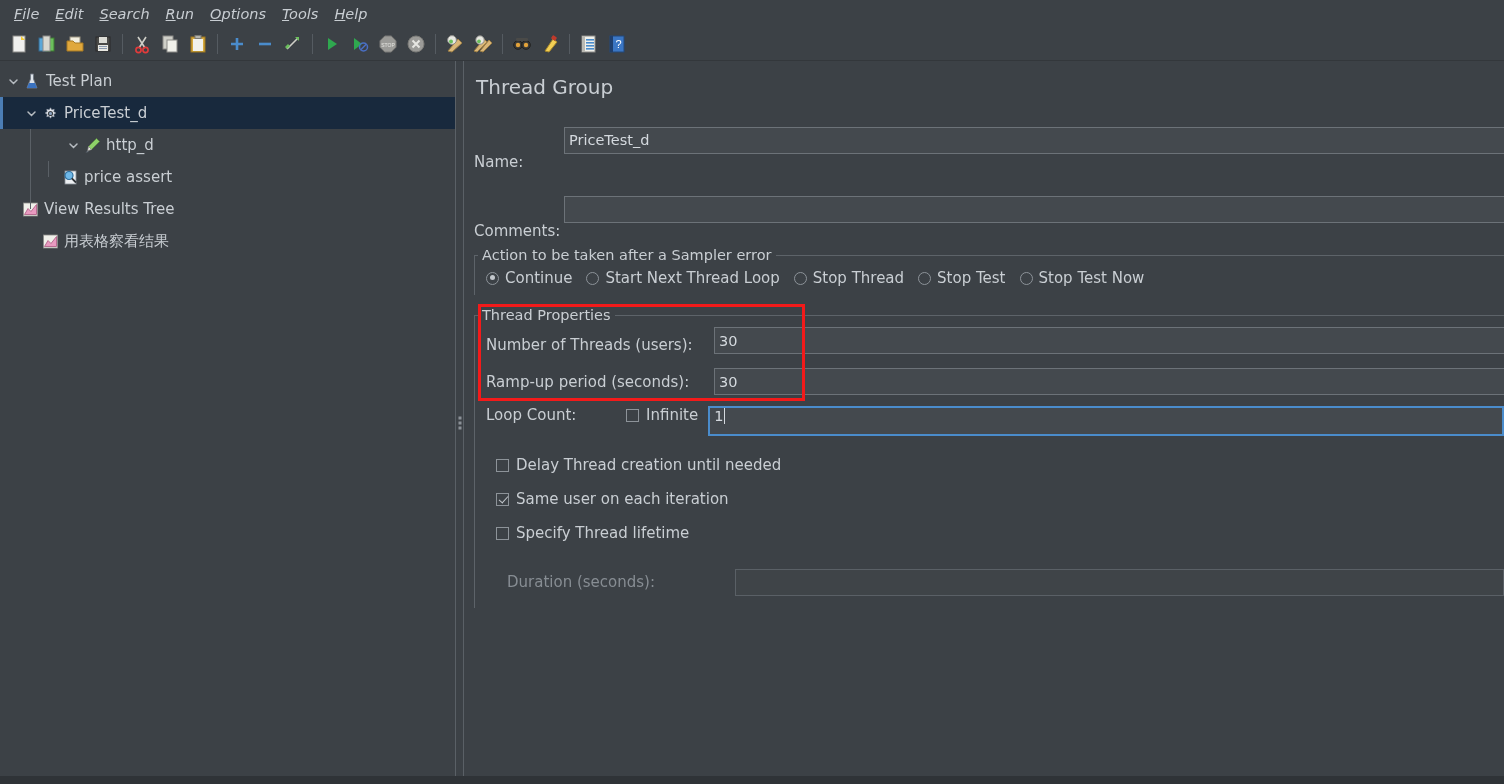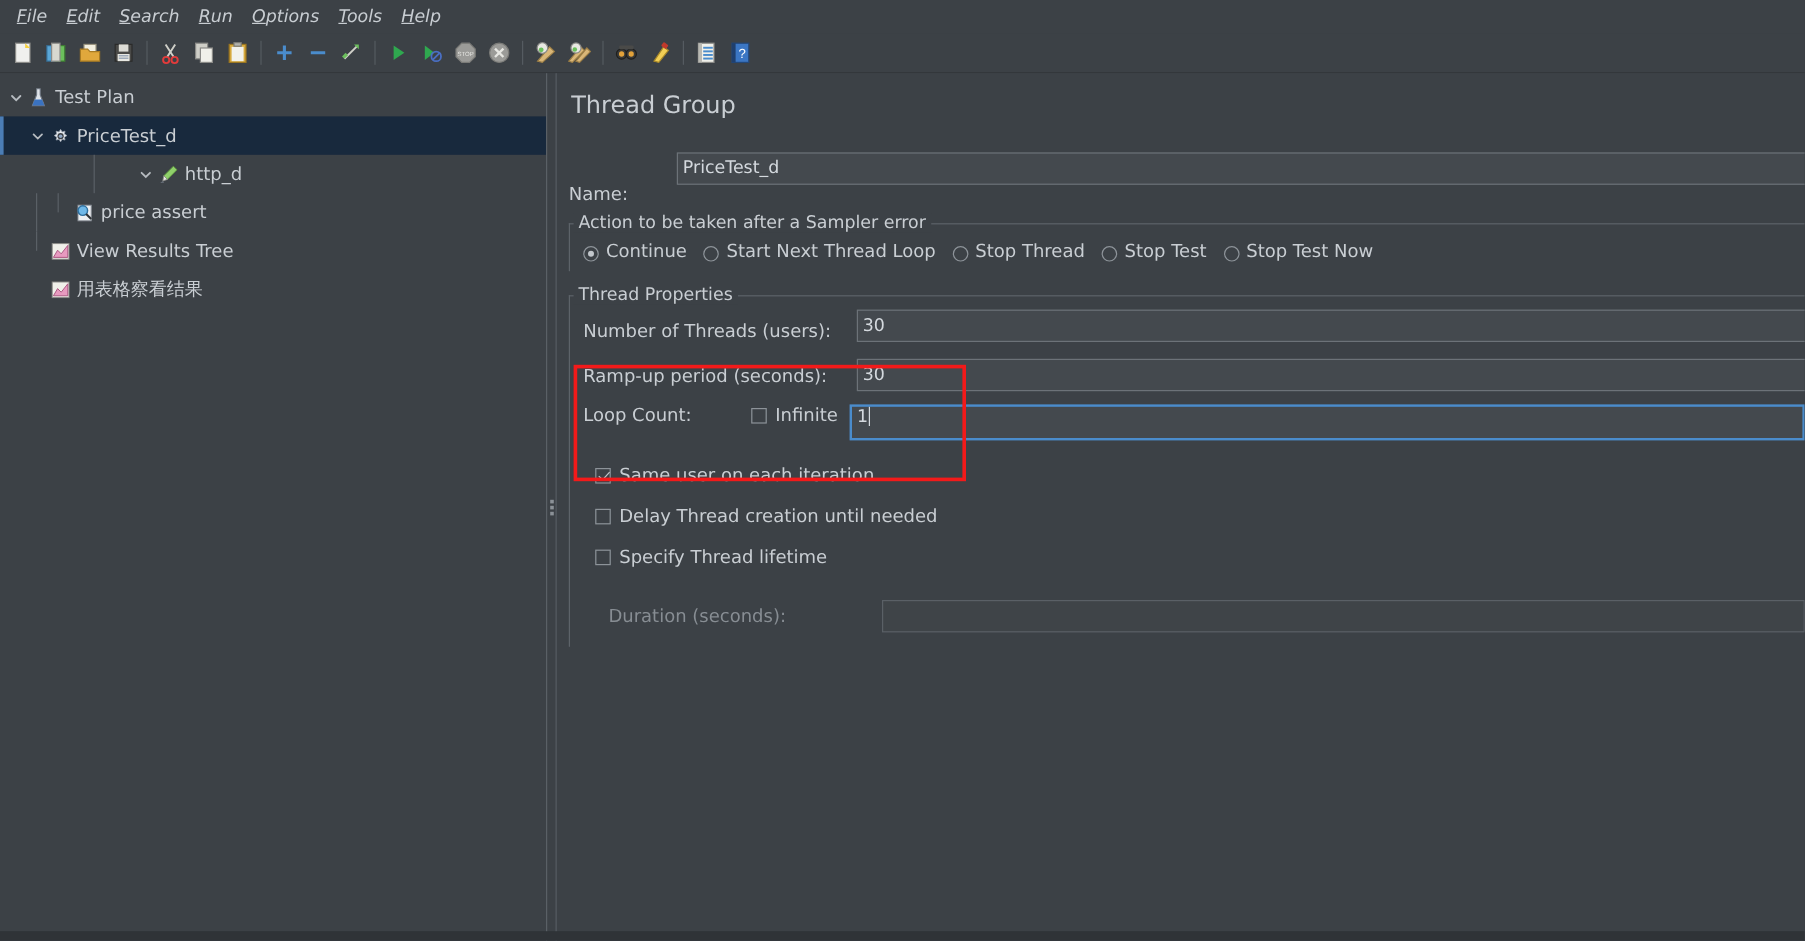--- a/index.html
+++ b/index.html
@@ -207,21 +207,21 @@
   }
 
   
   .radio-row {
     display: flex;
     align-items: center;
     padding: 8px 0 2px 12px;
   }
   .radio-opt {
     display: flex;
-    align-items: flex-end;
+    align-items: center;
     margin-right: 14px;
     cursor: default;
     white-space: nowrap;
   }
   .radio-mark {
     width: 13px; height: 13px;
     border-radius: 50%;
     border: 1.6px solid #8d9399;
     margin-right: 6px;
     position: relative;
@@ -531,21 +531,21 @@
             <g fill="#e4e8ee" stroke="#9aa3ae" stroke-width="0.6">
               <path d="M8.5 0.8 l1.3 2.1 2.4 -0.6 -0.5 2.4 2.1 1.3 -2.1 1.3 0.5 2.4 -2.4 -0.6 -1.3 2.1 -1.3 -2.1 -2.4 0.6 0.5 -2.4 -2.1 -1.3 2.1 -1.3 -0.5 -2.4 2.4 0.6 z" transform="translate(0,2)"></path>
             </g>
             <circle cx="8.5" cy="8.5" r="2.6" fill="#3c4146"></circle>
             <circle cx="8.5" cy="8.5" r="1.5" fill="#8fa6c4"></circle>
           </svg>
         </span>
         <span class="tree-label">PriceTest_d</span>
       </div>
 
-      <div class="tree-row" style="padding-left:64px; position:relative;margin-left:48px;">
+      <div class="tree-row" style="padding-left:64px; position:relative;">
         <span class="tree-guide" style="left:30px; top:0; height:32px;"></span>
         <span class="twisty">
           <svg width="11" height="11" viewBox="0 0 11 11">
               <path d="M2 4 L5.5 7.5 L9 4" stroke="#b6bbc0" stroke-width="1.5" fill="none" stroke-linecap="round"></path>
             </svg>
         </span>
         <span class="tree-icon">
           <svg width="17" height="17" viewBox="0 0 17 17">
               <path d="M12.5 1.5 l3 3 -8 8 -3 -3 z" fill="#8fd06a" stroke="#5d9240" stroke-width="0.8"></path>
               <path d="M4.5 9.5 l3 3 -3.8 1.3 z" fill="#e8e8e2" stroke="#8b8b88" stroke-width="0.7"></path>
@@ -561,21 +561,21 @@
         <span class="tree-icon" style="margin-left:2px;">
           <svg width="17" height="17" viewBox="0 0 17 17">
               <rect x="3" y="2" width="11" height="13" fill="#eceff2" stroke="#8b9199" stroke-width="0.8"></rect>
               <circle cx="7" cy="6.5" r="4" fill="#6fb8e8" stroke="#2f6f9e" stroke-width="1.2"></circle>
               <path d="M9.8 9.4 L14 13.5" stroke="#2f3337" stroke-width="1.8"></path>
             </svg>
         </span>
         <span class="tree-label">price assert</span>
       </div>
 
-      <div class="tree-row" style="padding-left:40px; position:relative;">
+      <div class="tree-row" style="padding-left:20px; position:relative;">
         <span class="tree-guide" style="left:30px; top:0; height:16px;"></span>
         <span class="tree-icon">
           <svg width="17" height="17" viewBox="0 0 17 17">
               <rect x="1.5" y="2" width="14" height="13" fill="#f0f0ea" stroke="#8b8b88" stroke-width="0.8"></rect>
               <path d="M2.5 13.5 L6 7.5 L9 10.5 L14.5 3.5 L14.5 13.5 Z" fill="#e89ac0" stroke="#a8557e" stroke-width="0.8"></path>
             </svg>
         </span>
         <span class="tree-label">View Results Tree</span>
       </div>
 
@@ -601,20 +601,24 @@
 
     <div class="content">
 
       <div class="panel-title">Thread Group</div>
 
       <div class="form-row">
         <span class="form-label">Name:</span>
         <input class="txtfield grow" type="text" value="PriceTest_d" style="">
       </div>
 
+      <div class="form-row">
+        <span class="form-label">Comments:</span>
+        <input class="txtfield grow" type="text" value="" style="">
+      </div>
 
       <div class="groupbox" style="margin-top:6px;">
         <div class="gb-line"></div>
         <div class="gb-edge-l"></div>
         <div class="gb-title">Action to be taken after a Sampler error</div>
         <div class="radio-row">
           <span class="radio-opt on">
             <span class="radio-mark"></span>
             <span class="radio-text">Continue</span>
           </span>
@@ -654,32 +658,32 @@
 
         <div class="loop-row" style="margin-top:8px;">
           <span class="loop-label">Loop Count:</span>
           <span class="inf-check">
             <span class="check-mark"></span>
             <span class="check-text">Infinite</span>
           </span>
           <span class="loop-input"><span>1</span><span class="caret"></span></span>
         </div>
 
+        <div class="check-row" style="padding-top:10px;">
+          <span class="check-mark"></span>
+          <span class="check-text">Delay Thread creation until needed</span>
+        </div>
+
         <div class="check-row on" style="padding-top:10px;">
           <span class="check-mark"></span>
           <span class="check-text">Same user on each iteration</span>
         </div>
 
         <div class="check-row" style="padding-top:10px;">
           <span class="check-mark"></span>
-          <span class="check-text">Delay Thread creation until needed</span>
-        </div>
-
-        <div class="check-row" style="padding-top:10px;">
-          <span class="check-mark"></span>
           <span class="check-text">Specify Thread lifetime</span>
         </div>
 
         <div class="dim-row" style="margin-top:14px;margin-left:21px;">
           <span class="dim-label">Duration (seconds):</span>
           <span class="dim-field"></span>
         </div>
 
       </div>
 

